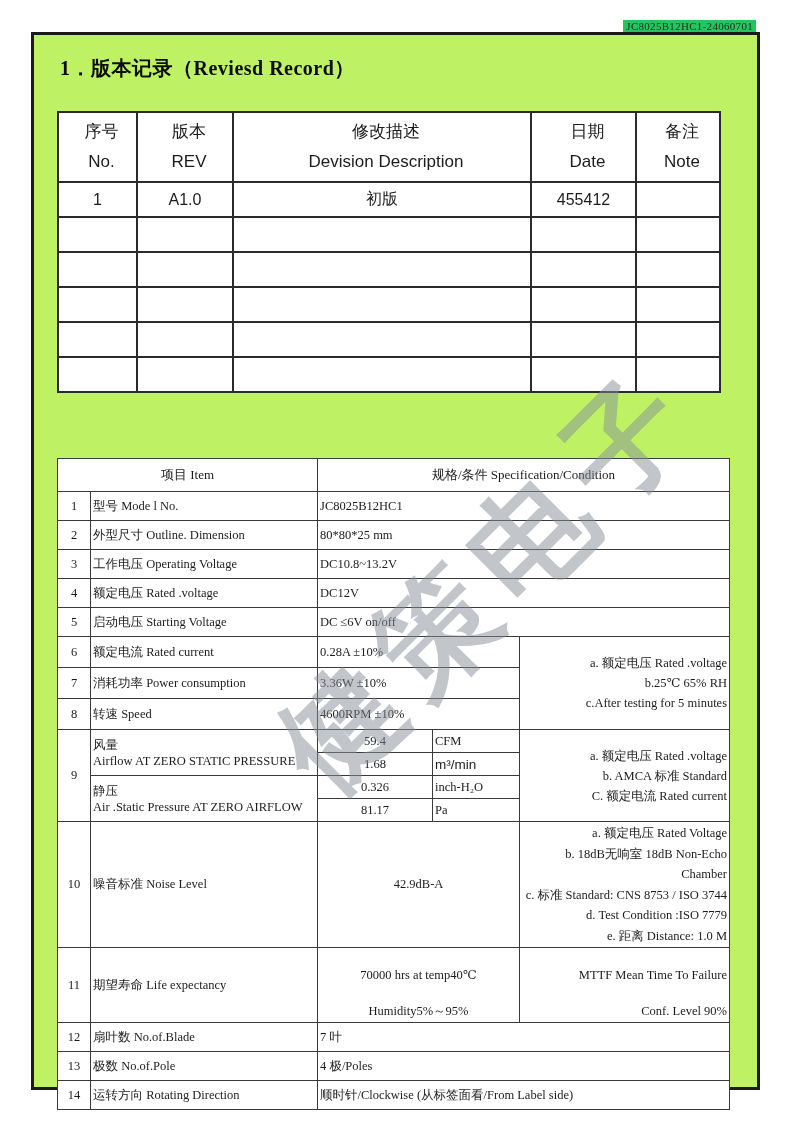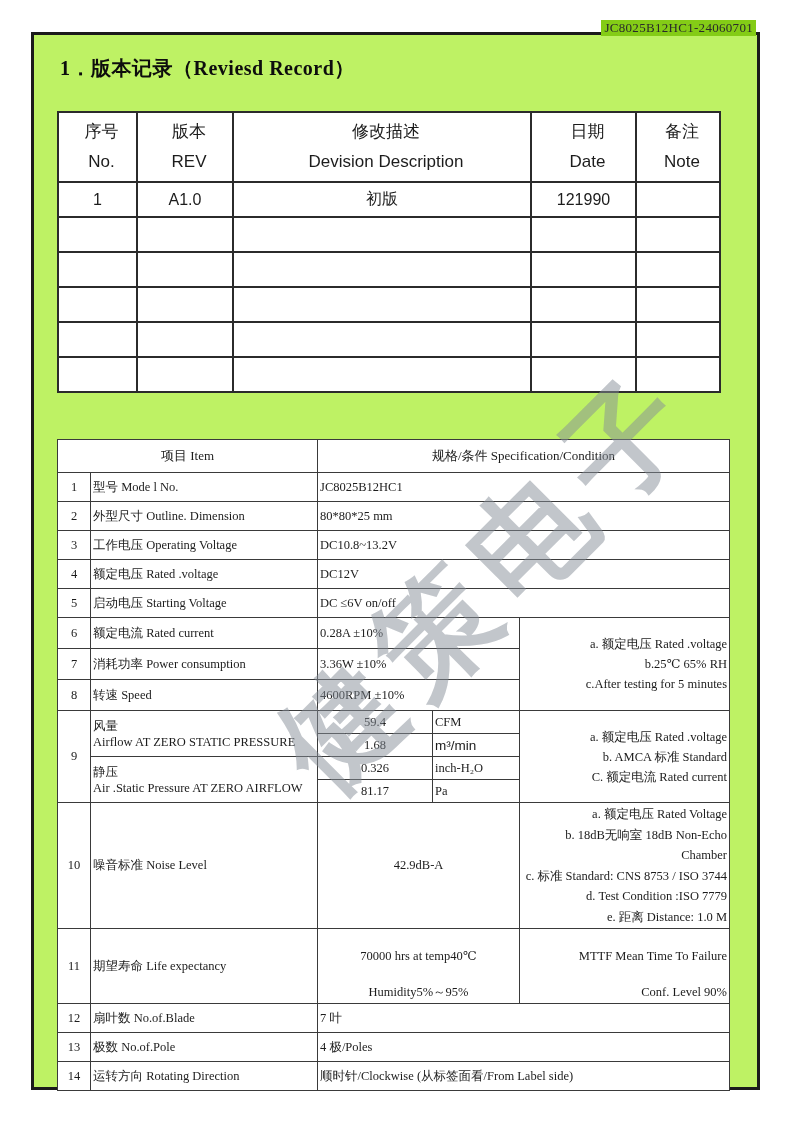--- a/index.html
+++ b/index.html
@@ -1,22 +1,22 @@
 <!DOCTYPE html>
 <html><head>
 <meta charset="utf-8">
 <style>
   html,body{margin:0;padding:0;}
   body{
     width:794px;height:1123px;background:#ffffff;position:relative;
     font-family:"Liberation Serif","DejaVu Serif",serif;color:#1c1c1c;overflow:hidden;
   }
   .doc-number{
-    position:absolute;top:20px;right:38px;font-size:13px;letter-spacing:.3px;color:#2a2a2a;
-    background:#84cc16;padding:0 3px;z-index:3;
+    position:absolute;top:20px;right:38px;font-size:11px;letter-spacing:.3px;color:#2a2a2a;
+    background:#22c55e;padding:0 3px;z-index:3;
   }
   .frame{
     position:absolute;left:31px;top:32px;width:729px;height:1058px;
     border:3px solid #1b1b1b;box-sizing:border-box;background:#bef264;
   }
   .title{
     position:absolute;left:26px;margin:0;font-weight:bold;font-size:20px;color:#0d0d0d;
     font-family:"Liberation Serif","DejaVu Serif",serif;letter-spacing:.5px;
   }
   .t1{top:20px;}
@@ -24,21 +24,21 @@
   table{border-collapse:collapse;table-layout:fixed;position:absolute;background:#fff;}
   
   .rev-table{left:23px;top:76px;width:662px;
     font-family:"Liberation Sans","DejaVu Sans",sans-serif;}
   .rev-table th,.rev-table td{border:2px solid #2b2b2b;text-align:center;vertical-align:middle;
     overflow:hidden;padding:0;}
   .rev-table th{font-weight:normal;font-size:17px;height:68px;padding-left:8px;}
   .rev-table th div{line-height:30px;}
   .rev-table td{font-size:16px;height:33px;}
   
-  .spec-table{left:23px;top:404px;width:672px;font-size:12.5px;}
+  .spec-table{left:23px;top:423px;width:672px;font-size:12.5px;}
   .spec-table td,.spec-table th{border:1px solid #3a3a3a;vertical-align:middle;overflow:hidden;
     padding:1px 2px;}
   .spec-table th{font-weight:normal;font-size:13px;text-align:center;}
   .h32 th{height:30px;}
   .h28 td{height:26px;}
   .h30 td{height:28px;}
   .h22 td{height:20px;}
   .h122 td{height:120px;}
   .h40 td{height:38px;}
   .cell-no{text-align:center;}
@@ -99,21 +99,21 @@
           <div>备注</div>
           <div>Note</div>
         </th>
       </tr>
     </thead>
     <tbody>
       <tr>
         <td>1</td>
         <td>A1.0</td>
         <td>初版</td>
-        <td>121990</td>
+        <td>455412</td>
         <td></td>
       </tr>
       <tr>
         <td></td>
           <td></td>
           <td></td>
           <td></td>
           <td></td>
       </tr>
       <tr>

